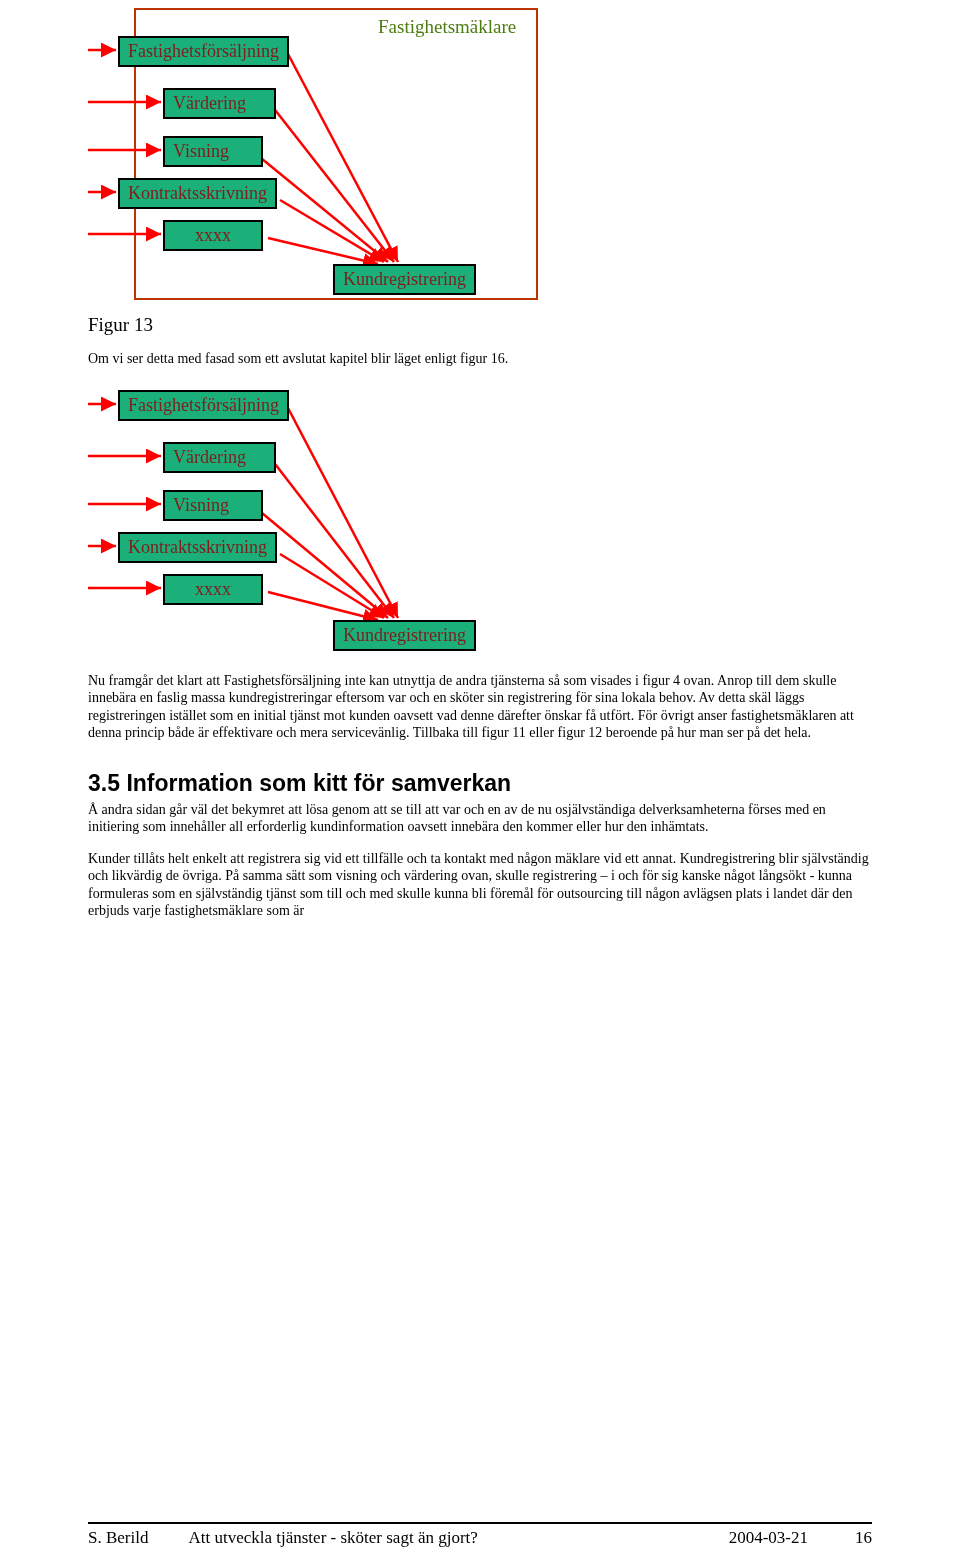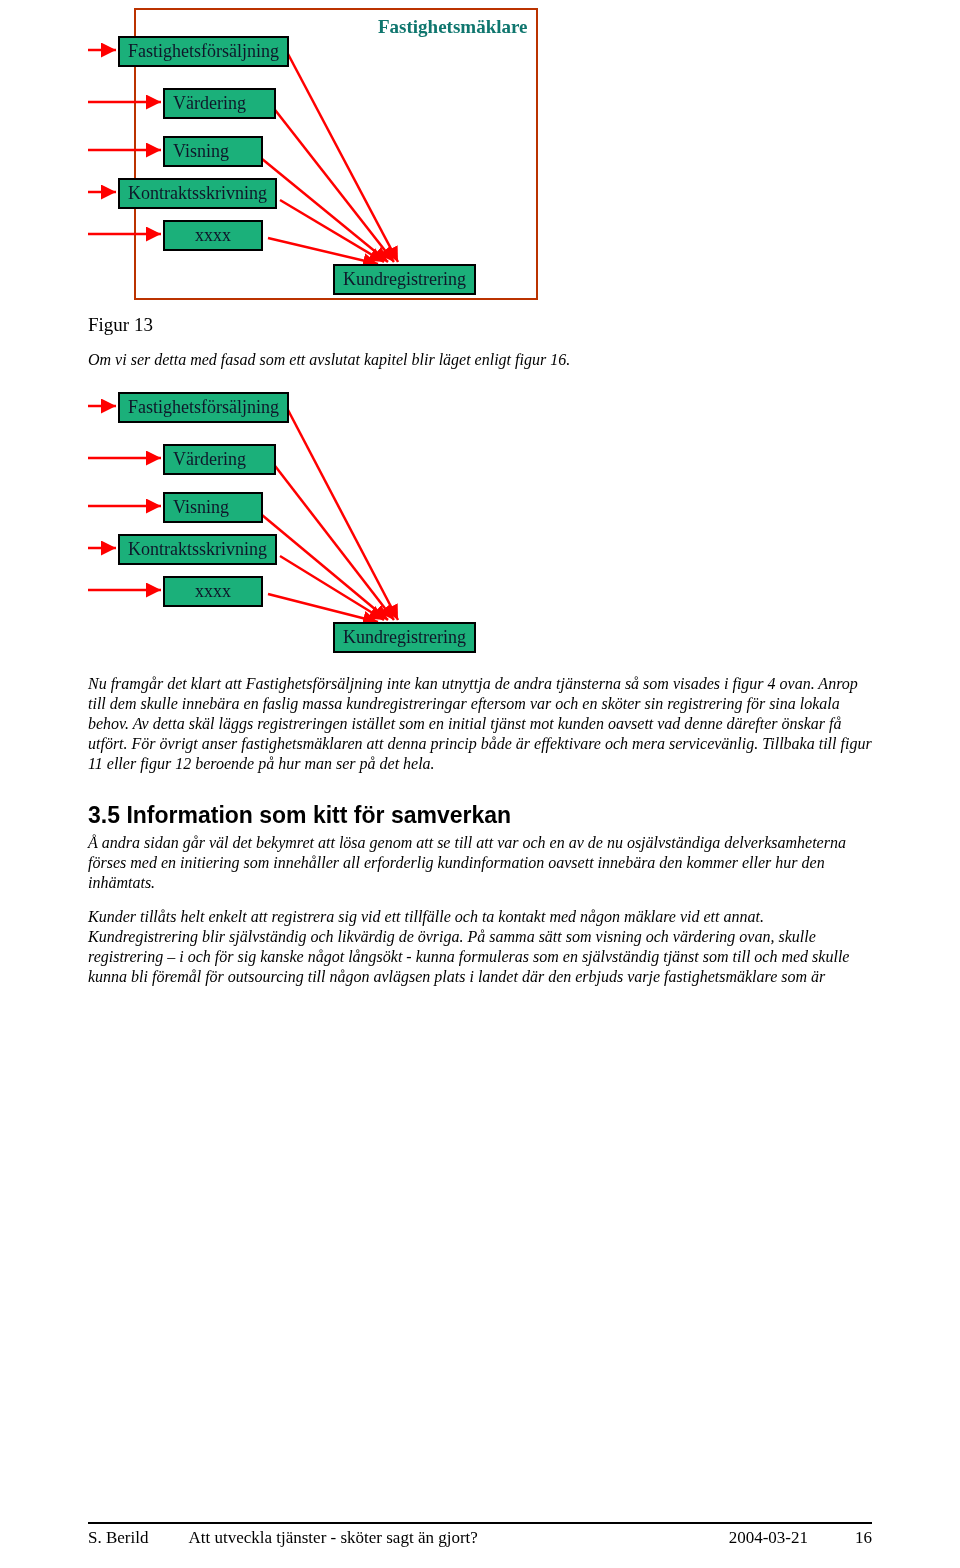--- a/index.html
+++ b/index.html
@@ -28,53 +28,51 @@
     border: 2.5px solid #bb3300;
     left: 46px;
     top: 0px;
     width: 400px;
     height: 288px;
     background: transparent;
     z-index: 0;
   }
   .title-label {
     position: absolute;
-    color: #0f766e;
+    color: #4d7c0f;
     font-family: "Times New Roman", serif;
     font-size: 19px;
     z-index: 5;
-    font-weight: bold;
   }
   .box {
     position: absolute;
     background: #1bb07a;
     border: 2px solid #000;
     font-family: "Times New Roman", serif;
-    color: #0f172a;
+    color: #7f1d1d;
     font-size: 18px;
     padding: 3px 8px;
     z-index: 10;
     white-space: nowrap;
   }
   svg.connectors {
     position: absolute;
     left: 0;
     top: 0;
     pointer-events: none;
     z-index: 5;
   }
   .figlabel {
     margin: 6px 0 14px 0;
     font-size: 19px;
   }
   p.body {
     margin: 0 0 14px 0;
     line-height: 1.25;
-    font-size: 16px;
-    font-style: italic;
+    font-size: 14px;
   }
   h2.section {
     font-family: Arial, Helvetica, sans-serif;
     font-weight: bold;
     font-size: 23px;
     margin: 28px 0 4px 0;
   }
   .footer {
     position: absolute;
     bottom: 28px;

